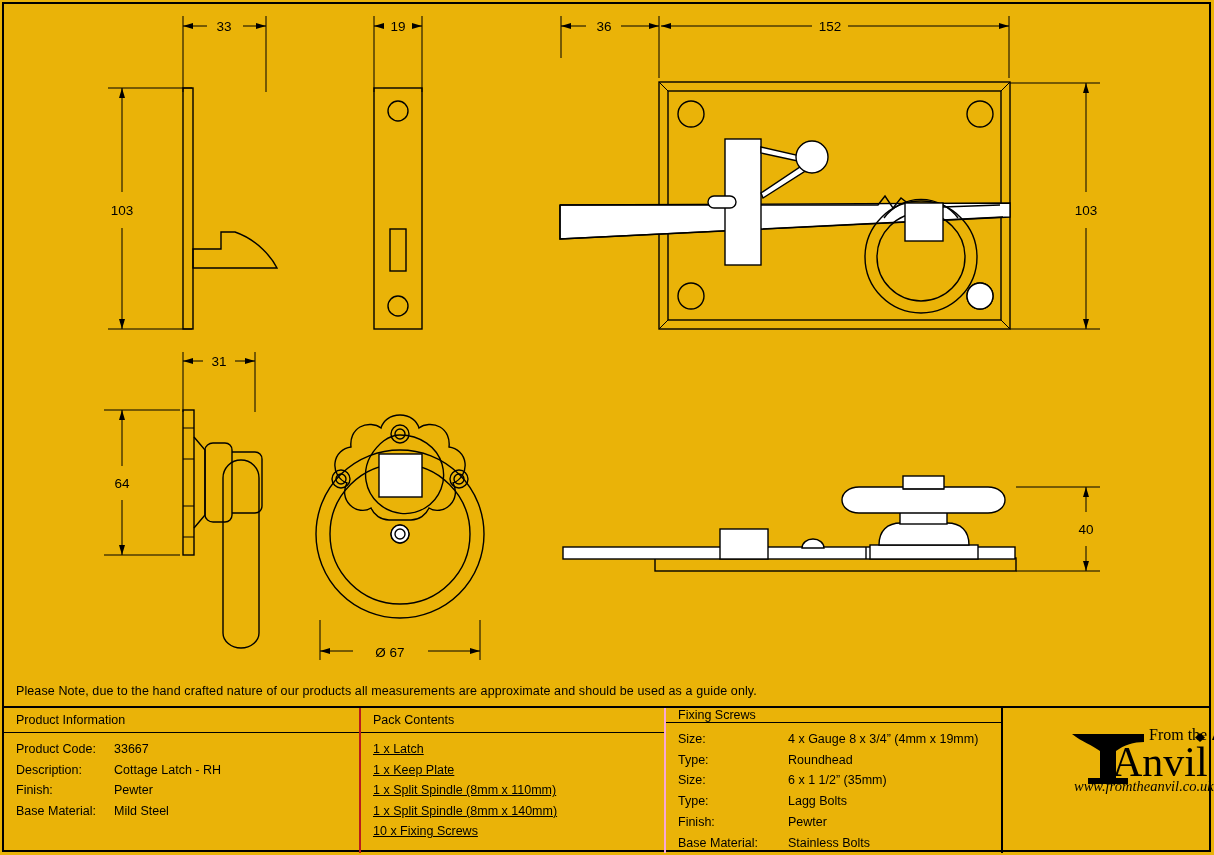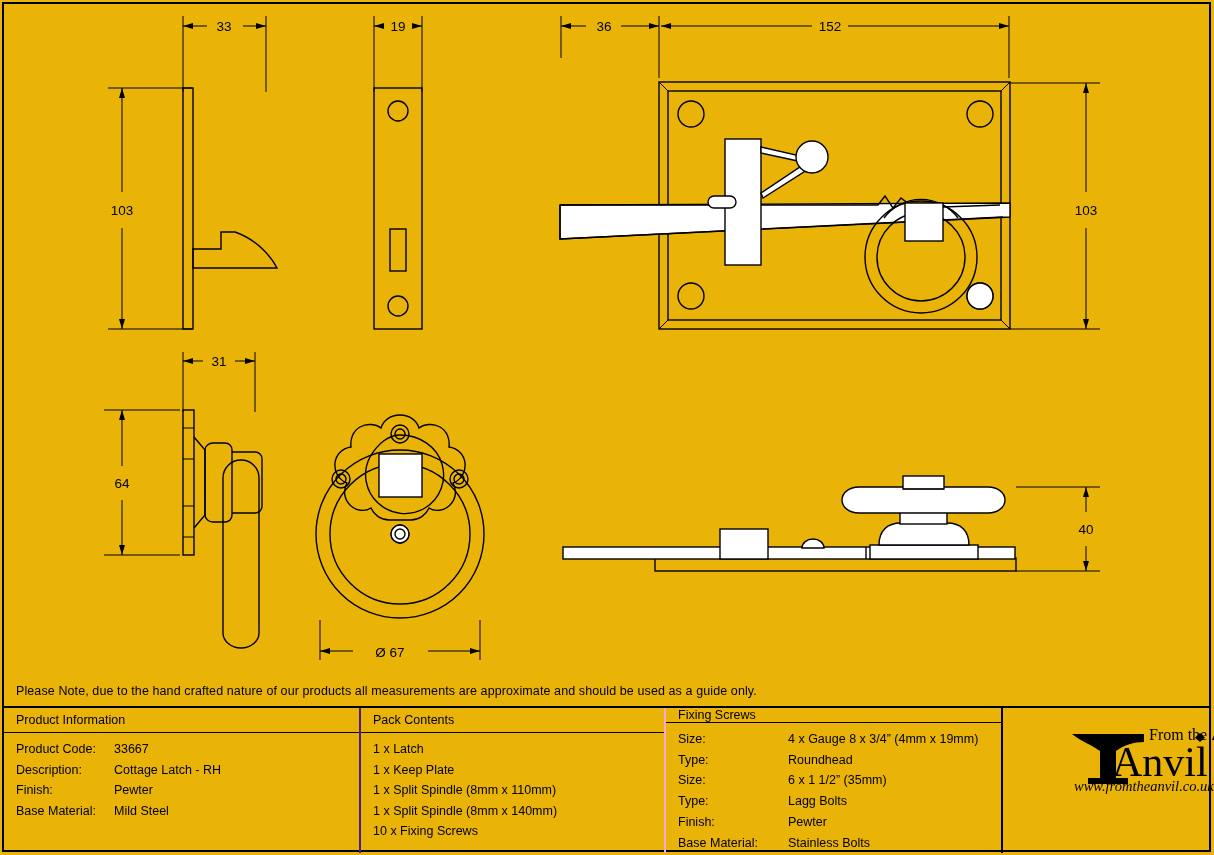--- a/index.html
+++ b/index.html
@@ -60,21 +60,21 @@
   .table-body {
     display: flex;
     height: 145px;
     box-sizing: border-box;
   }
   .col {
     box-sizing: border-box;
     display: flex;
     flex-direction: column;
   }
-  .col-product { width: 357px; border-right: 2px solid #4c1d95; }
+  .col-product { width: 357px; border-right: 2px solid #b91c1c; }
   .col-pack    { width: 305px; border-right: 2px solid #f9a8d4; }
   .col-fixing  { width: 337px; border-right: 2px solid #000; }
   .col-logo    { width: 205px; }
 
   .col-head {
     box-sizing: border-box;
     height: 25px;
     border-bottom: 1.5px solid #000;
     display: flex;
     align-items: center;
@@ -90,20 +90,21 @@
     display: flex;
     line-height: 20.7px;
     white-space: nowrap;
   }
   .kv-key { width: 98px; flex: 0 0 98px; }
   .kv-val { }
   .fixing .kv-key { width: 110px; flex: 0 0 110px; }
   .pack-line {
     line-height: 20.5px;
     white-space: nowrap;
+    text-decoration: underline;
   }
   
   .logo-cell {
     position: relative;
     width: 100%;
     height: 100%;
     margin-left: 45px;
   }
   .logo-wrap {
     position: absolute;

